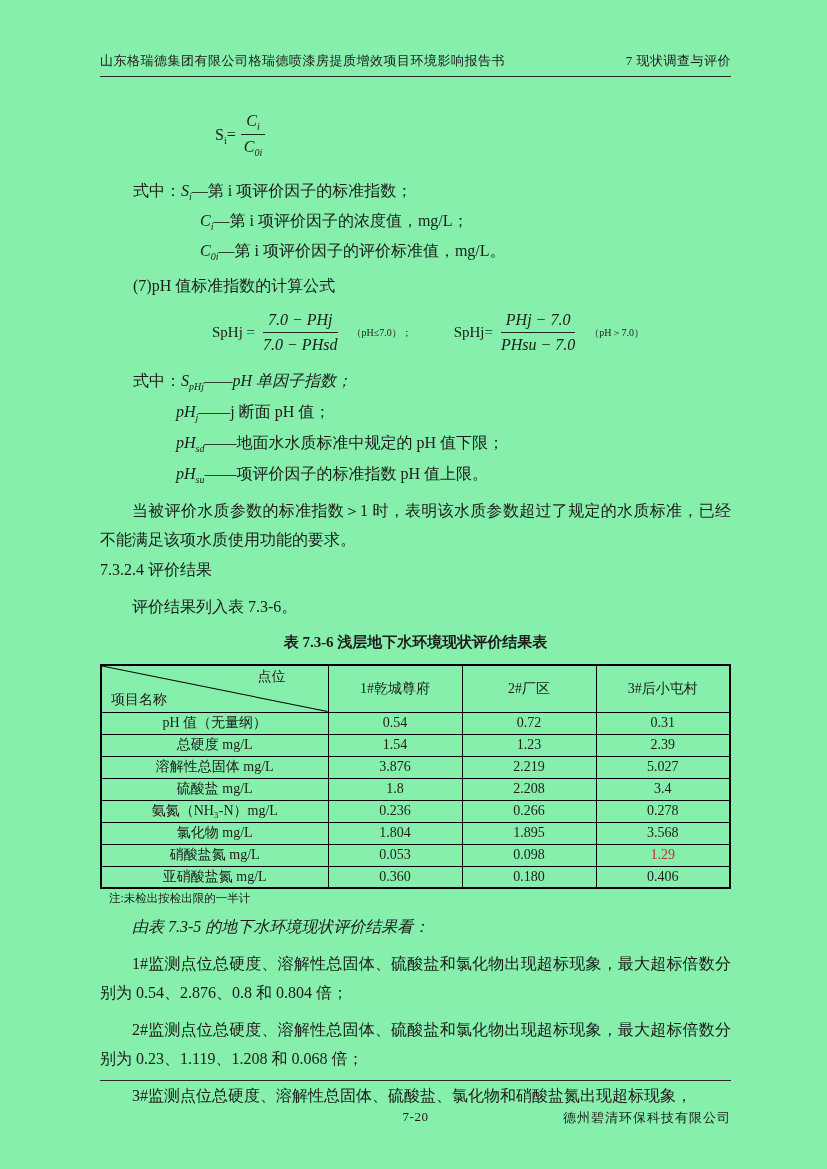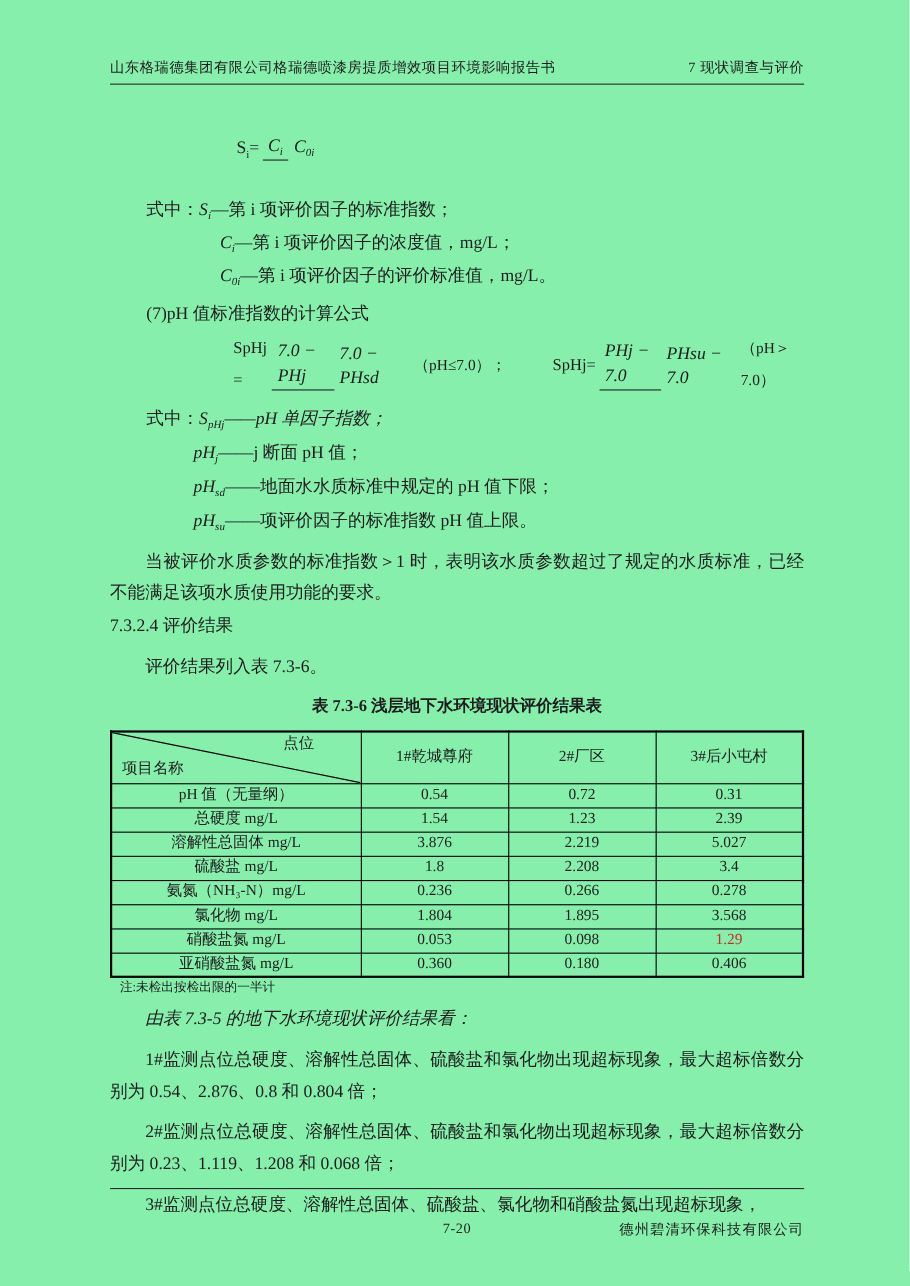--- a/index.html
+++ b/index.html
@@ -41,36 +41,36 @@
   }
   .math-var { font-style: italic; font-family: "Liberation Serif", serif; }
   sub { font-size: 10px; line-height: 1; }
   .formula-row {
     display: flex;
     align-items: center;
     text-align: left;
   }
   .frac {
     display: inline-flex;
-    flex-direction: row;
+    flex-direction: column;
     align-items: center;
     vertical-align: middle;
     margin: 0 3px;
     font-size: 16px;
     line-height: 22px;
   }
   .frac .num { display: block; border-bottom: 1.2px solid #222; padding: 0 5px 1px 5px; }
   .frac .den { display: block; padding: 1px 5px 0 5px; }
   .si-formula { margin: 26px 0 0 115px; height: 56px; }
   .def-line { text-align: left; }
   .d-first  { margin-top: 14px; margin-left: 33px; }
   .d-rest   { margin-top: 1px;  margin-left: 100px; }
   .ph-title { margin-top: 6px; margin-left: 33px; text-align: left; }
   .ph-formula { margin: 6px 0 0 112px; height: 52px; font-size: 15px; }
-  .cond { font-size: 14px; margin-left: 6px; }
+  .cond { font-size: 10px; margin-left: 6px; }
   .gap2 { margin-left: 42px; }
   .d2-first { margin-top: 8px; margin-left: 33px; }
   .d2-rest  { margin-top: 2px; margin-left: 76px; }
   .p-body   { margin-top: 8px; text-indent: 2em; }
   .section-head { margin-top: 1px; text-align: left; }
   .table-title {
     margin-top: 7px;
     text-align: center;
     font-weight: bold;
     font-size: 15px;

